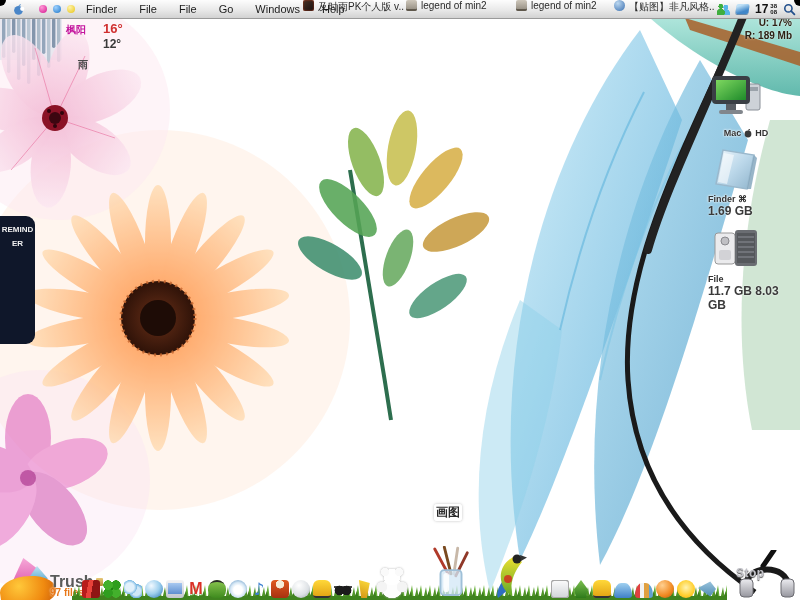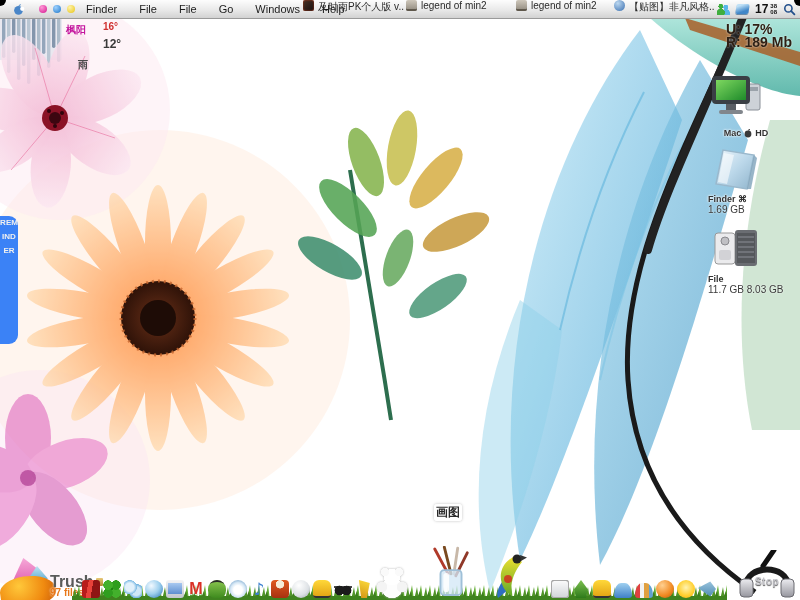--- a/index.html
+++ b/index.html
@@ -32,38 +32,38 @@
      radial-gradient(circle at 30% 22%,#3fae3f 2.4px,transparent 2.6px),
      radial-gradient(ellipse at 30% 78%,#3fae3f 4px,transparent 4.2px),
      radial-gradient(circle at 68% 30%,#58b6e8 2.4px,transparent 2.6px),
      radial-gradient(ellipse at 68% 86%,#58b6e8 4px,transparent 4.2px)}
   .st-net{width:13px;height:10px;border-radius:2px;transform:skewX(-8deg);
      background:linear-gradient(160deg,#bfe0f6 20%,#3f86c8 70%);box-shadow:0 1px 0 #6a8aa8}
   .clock{display:flex;align-items:center;gap:2px;color:#111}
   .clock .hh{font-size:12px;font-weight:bold}
   .clock .ms{display:flex;flex-direction:column;font-size:6px;line-height:6px;font-weight:bold}
   
-  #netstats{position:absolute;top:23px;right:8px;z-index:20;
-    font-size:14px;font-weight:bold;color:#2e2014;line-height:13px;text-shadow:0 0 2px rgba(255,255,255,.8)}
+  #netstats{position:absolute;top:16px;right:8px;z-index:20;text-align:right;
+    font-size:10px;font-weight:bold;color:#2e2014;line-height:13px;text-shadow:0 0 2px rgba(255,255,255,.8)}
   
   #weather{position:absolute;left:62px;top:21px;z-index:20;width:96px;height:52px;font-weight:bold}
   #weather .city{position:absolute;left:4px;top:2px;font-size:10px;color:#c4169e}
-  #weather .thi{position:absolute;left:41px;top:0;font-size:10px;color:#d03030}
+  #weather .thi{position:absolute;left:41px;top:0;font-size:13px;color:#d03030}
   #weather .tlo{position:absolute;left:41px;top:16px;font-size:12px;color:#3a3a3a}
   #weather .cond{position:absolute;left:16px;top:37px;font-size:10px;color:#4a4a4a}
   
-  #reminder{position:absolute;left:0;top:216px;width:18px;height:128px;z-index:20;
-    background:#3b82f6;border-radius:0 9px 9px 0;color:#f0f0f0;
+  #reminder{position:absolute;left:0;top:216px;width:35px;height:128px;z-index:20;
+    background:#0f172a;border-radius:0 9px 9px 0;color:#f0f0f0;
     font-size:8px;font-weight:bold;text-align:center;word-break:break-all;
-    line-height:14.2px;box-sizing:border-box;letter-spacing:0}
+    line-height:14.2px;padding-top:7px;box-sizing:border-box;letter-spacing:0}
   
   .dicon{position:absolute;z-index:15;width:76px;cursor:default}
   .dicon .lbl{font-size:9px;font-weight:bold;color:#333;
     text-shadow:0 0 2px #fff,0 0 3px #fff;line-height:10px}
-  .dicon .sz{font-size:10px;font-weight:normal;color:#3a3a3a;text-shadow:0 0 2px #fff}
+  .dicon .sz{font-size:12px;font-weight:bold;color:#3a3a3a;text-shadow:0 0 2px #fff}
   .lblrow{display:flex;justify-content:center;align-items:center;gap:3px}
   
   #trash{position:absolute;left:0;bottom:0;width:64px;height:50px;z-index:25}
   .t-orange{position:absolute;left:0;bottom:-6px;width:56px;height:30px;border-radius:50% 60% 45% 40%;
     background:radial-gradient(circle at 35% 30%,#ffc83a,#f08a10 60%,#c85808);transform:rotate(-8deg)}
   .t-pink{position:absolute;left:8px;bottom:16px;width:34px;height:26px;
     clip-path:polygon(10% 100%,45% 0,100% 55%);background:linear-gradient(#f6a8d8,#e060b0)}
   .t-blue{position:absolute;left:26px;bottom:18px;width:22px;height:16px;
     clip-path:polygon(0 100%,50% 0,100% 80%);background:linear-gradient(#bfe4f2,#5aa8d0)}
   #trashlbl{position:absolute;left:50px;bottom:2px;z-index:26;line-height:11px}
@@ -118,22 +118,22 @@
     background:linear-gradient(90deg,#e04040 0 25%,#f2f2f2 0 50%,#e0a040 0 75%,#60a0d0 0)}
   .d-ball{border-radius:50%;background:radial-gradient(circle at 35% 30%,#ffd090,#f08820 60%,#b05810)}
   .d-sun{border-radius:50%;background:radial-gradient(circle at 50% 42%,#fff3b0,#ffd030 58%,#f0a810)}
   .d-fish{clip-path:polygon(0 45%,68% 8%,100% 50%,68% 92%);background:linear-gradient(#9fc8e0,#4a88b0)}
   
   #docktip{position:absolute;left:434px;top:504px;z-index:35;font-size:12px;font-weight:bold;color:#2a2a2a;
     background:rgba(255,255,255,.72);border-radius:3px;padding:0 2px;
     text-shadow:0 0 2px #fff;box-shadow:0 0 3px rgba(0,0,0,.25)}
   
   #player{position:absolute;right:2px;bottom:0;width:62px;height:50px;z-index:40}
-  #player .stoplbl{position:absolute;left:0;right:0;bottom:13px;text-align:center;
-    font-size:10px;font-weight:bold;color:#c2c2c8;text-shadow:0 1px 1px #555;letter-spacing:.5px}
+  #player .stoplbl{position:absolute;left:0;right:0;bottom:20px;text-align:left;
+    font-size:12px;font-weight:bold;color:#c2c2c8;text-shadow:0 1px 1px #555;letter-spacing:.5px}
 </style>
 </head>
 <body>
 
 <svg class="wall" width="800" height="600">
   <defs>
     <linearGradient id="og" x1="0" y1="0" x2="0" y2="1">
       <stop offset="0" stop-color="#ffdcb2"></stop>
         <stop offset="1" stop-color="#ff8c3a"></stop>
     </linearGradient>

